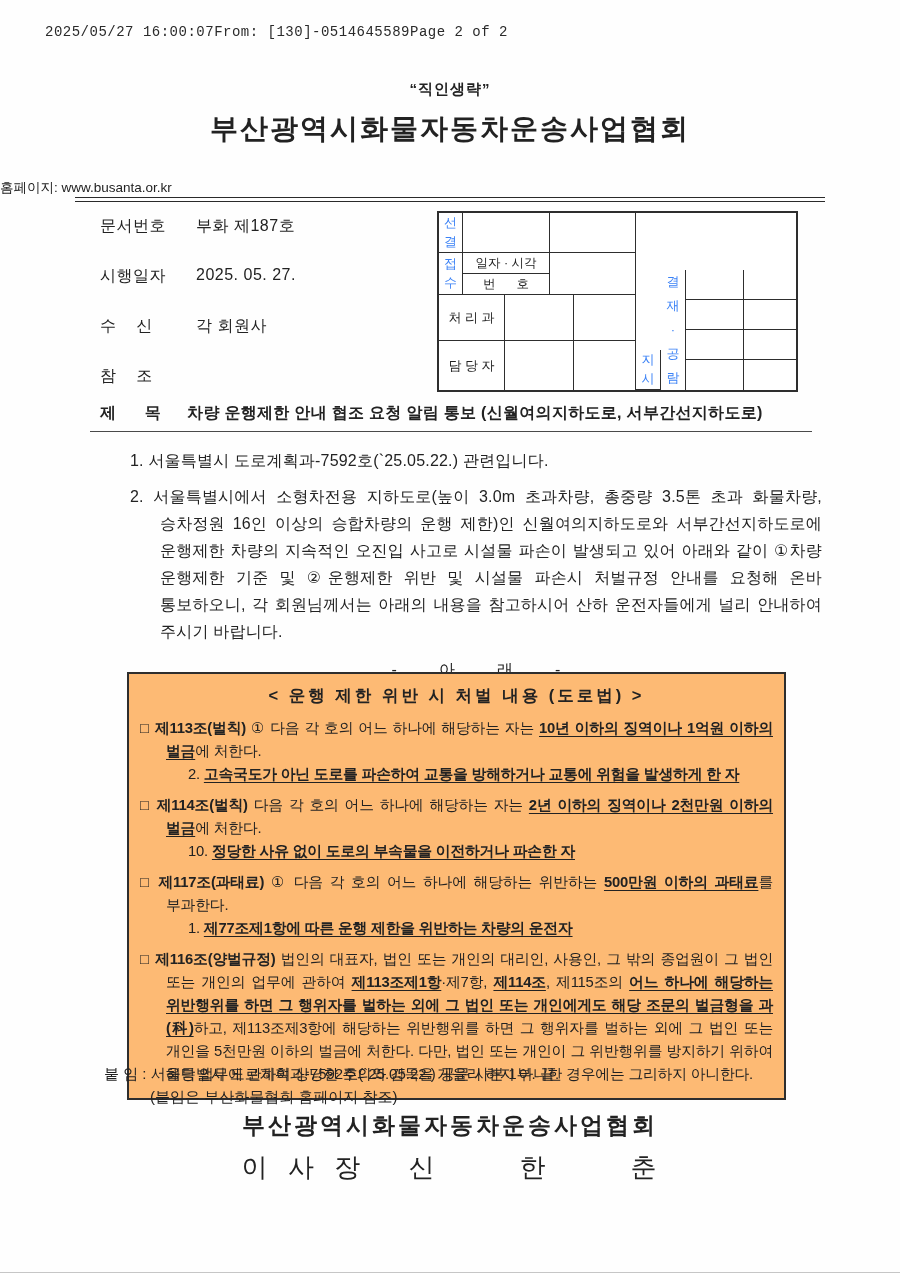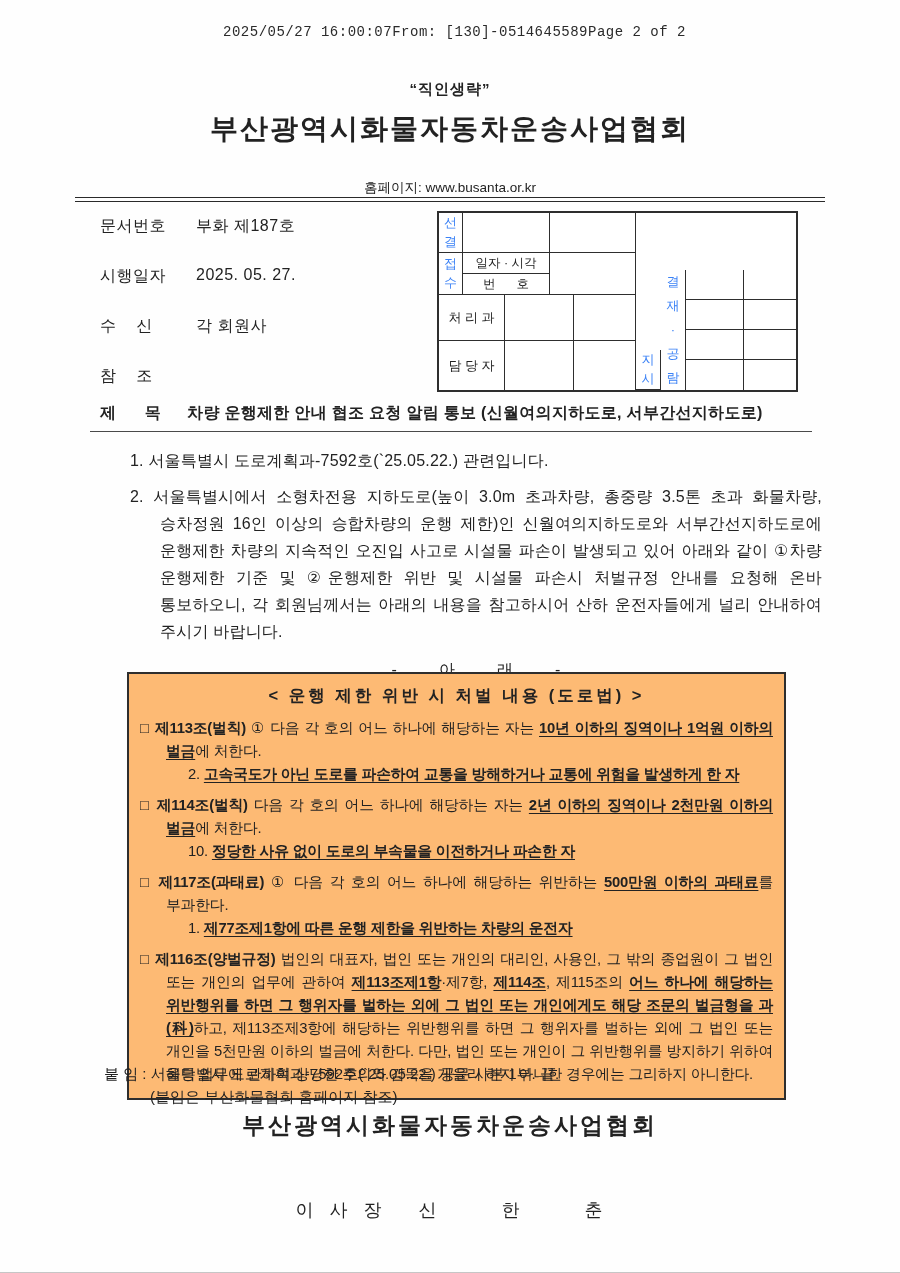--- a/index.html
+++ b/index.html
@@ -9,33 +9,33 @@
     margin:0 auto;
     background:#fefefe;
     font-family:"Liberation Sans","DejaVu Sans",sans-serif;
     color:#222;
     overflow:hidden;
   }
 
   
   .fax-header{
     position:absolute;top:24px;left:45px;right:36px;
-    display:flex;justify-content:center;align-items:baseline;
+    display:flex;justify-content:flex-start;align-items:baseline;
     font-family:"Liberation Mono","DejaVu Sans Mono",monospace;
     font-size:14px;letter-spacing:.5px;color:#2a2a2a;
   }
 
   
   .stamp-note{position:absolute;top:80px;left:0;right:0;text-align:center;
     font-size:15px;font-weight:700;letter-spacing:1px;}
   .org-title{position:absolute;top:110px;left:0;right:0;text-align:center;
     font-size:28px;font-weight:700;letter-spacing:2px;}
   .org-address{position:absolute;top:156px;left:0;right:0;text-align:center;
     font-size:13.5px;letter-spacing:-0.2px;}
-  .org-homepage{position:absolute;top:179px;left:0;right:0;text-align:center;
+  .org-homepage{position:absolute;top:179px;left:0;right:0;
     font-size:13.5px;}
   .double-rule{position:absolute;top:197px;left:75px;right:75px;height:3px;
     border-top:1.6px solid #2a2a2a;border-bottom:1.6px solid #2a2a2a;}
 
   
   .doc-fields{position:absolute;left:100px;top:210px;width:330px;font-size:16px;}
   .doc-field{height:50px;display:flex;align-items:flex-start;padding-top:6px;box-sizing:border-box;}
   .doc-field .lab{width:88px;white-space:pre;letter-spacing:.5px;}
   .doc-field .val{margin-left:8px;letter-spacing:.5px;}
 
@@ -104,21 +104,21 @@
   .bseg{font-weight:700;}
 
   
   .attach{position:absolute;left:104px;top:1062px;right:80px;font-size:15px;line-height:23px;}
   .attach .l2{padding-left:46px;}
 
   
   .footer-org{position:absolute;top:1110px;left:0;right:0;text-align:center;
     font-size:23px;font-weight:700;letter-spacing:3px;}
   .footer-president{position:absolute;top:1150px;left:0;right:0;text-align:center;
-    font-size:18px;letter-spacing:2px;white-space:pre;margin-top:48px;}
+    font-size:26px;letter-spacing:2px;white-space:pre;}
 
   .bottom-edge{position:absolute;left:0;right:0;bottom:0;border-top:1.2px solid #c6c6c6;}
 </style>
 </head>
 <body>
 
 <div class="page">
 
   <div class="fax-header">
     <span>2025/05/27 16:00:07</span>

